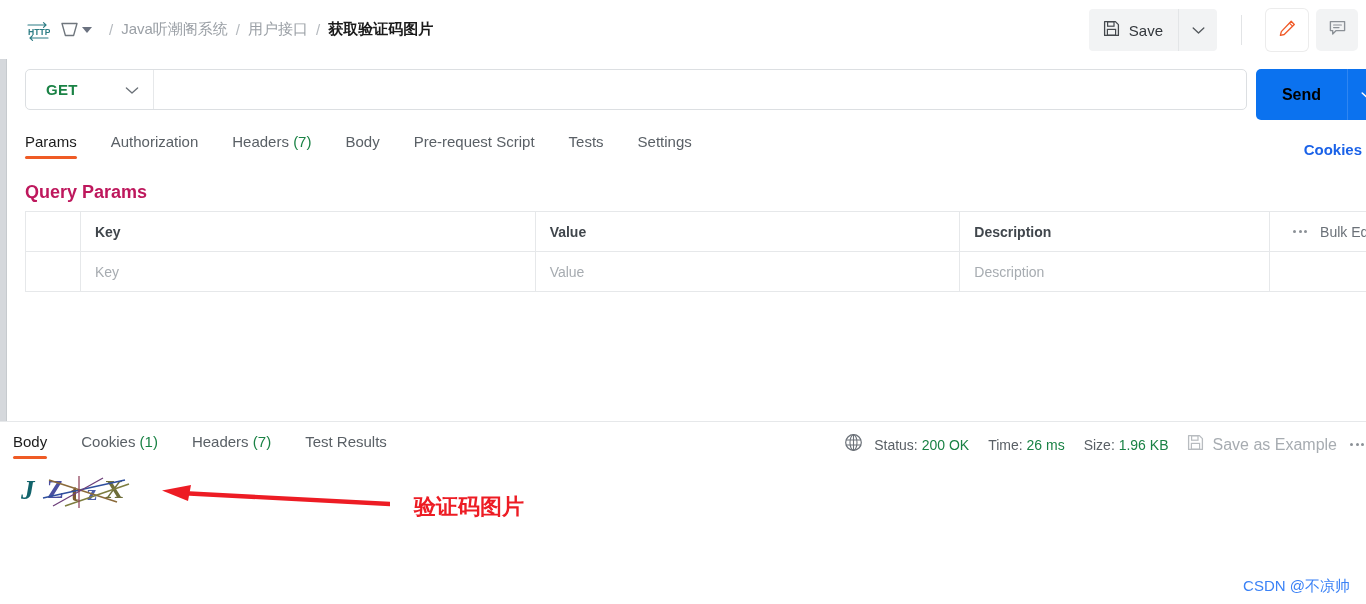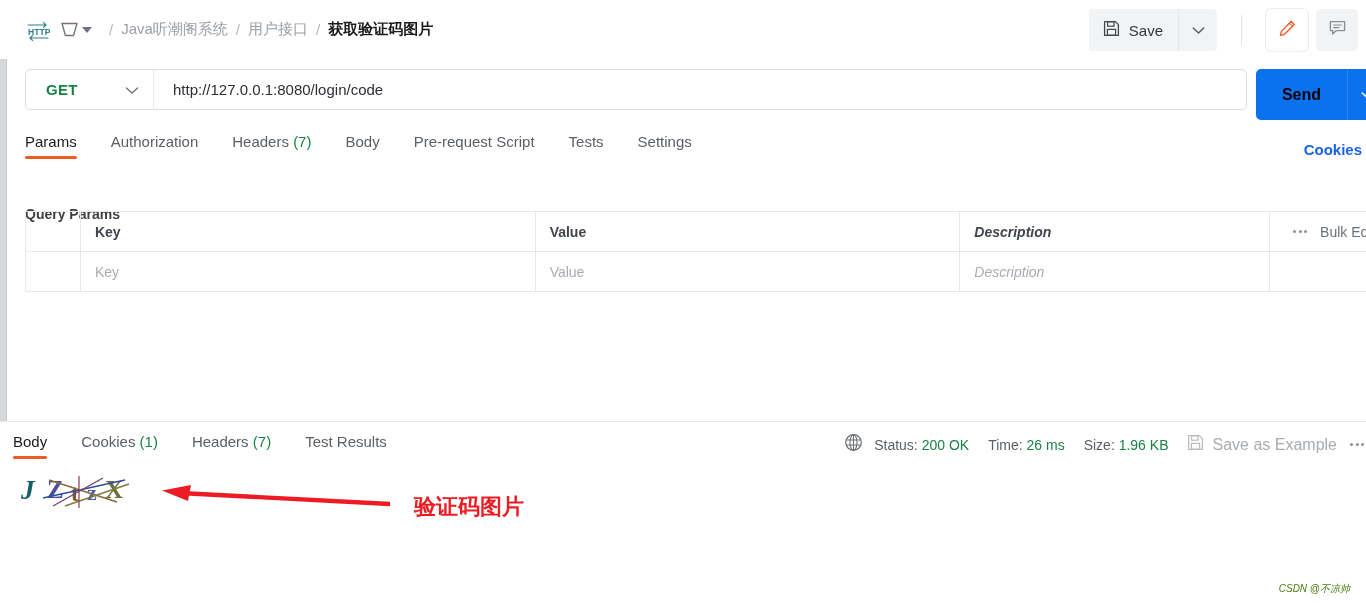--- a/index.html
+++ b/index.html
@@ -158,39 +158,39 @@
   .cnt { color: #1a8245; }
   .cookies-link {
     position: absolute; right: 0px; top: 141px;
     font-size: 15px; color: #1a62e8; font-weight: bold;
     cursor: pointer; padding-right: 4px;
   }
 
   
   .qp-title {
     position: absolute; left: 25px; top: 182px;
-    font-size: 14px; font-weight: bold; color: #404040; margin-top: 24px;
+    font-size: 18px; font-weight: bold; color: #be185d;
   }
   .qp-table {
     position: absolute; left: 25px; top: 211px;
     width: 1380px;
     border-top: 1px solid #e6e8ea;
     border-left: 1px solid #e6e8ea;
   }
   .qp-row { display: flex; height: 40px; border-bottom: 1px solid #e6e8ea; }
   .qp-cell {
     border-right: 1px solid #e6e8ea;
     display: flex; align-items: center;
     padding-left: 14px;
     font-size: 14px;
   }
   .c-check { width: 55px; padding-left: 0; }
   .c-key { width: 455px; }
   .c-val { width: 425px; }
-  .c-desc { width: 310px; font-style: italic; }
+  .c-desc { width: 310px; }
   .c-actions {
     width: 135px; border-right: none; padding-left: 0;
     display: flex; align-items: center; gap: 13px;
     padding-left: 23px;
   }
   .head-text { font-weight: bold; color: #40464c; }
   .ph-text { color: #a7acb1; }
   .dots {
     display: flex; gap: 2.5px; align-items: center;
   }
@@ -234,23 +234,22 @@
   }
   .annot-text {
     position: absolute; left: 414px; top: 492px;
     font-size: 22px; font-weight: bold; color: #ed1c24;
     white-space: nowrap;
   }
   .annot-arrow { position: absolute; left: 158px; top: 483px; }
 
   .watermark {
     position: absolute; right: 16px; bottom: 8px;
-    font-size: 10px; color: #4d7c0f;
+    font-size: 15px; color: #3b82f6;
     white-space: nowrap;
-    font-style: italic;
   }
 </style>
 </head>
 <body>
 
 <div id="app">
 
   <div class="left-strip"></div>
   <div class="left-strip-lower"></div>
 
@@ -325,21 +324,20 @@
 
   <div class="urlbar">
     <div class="method">
       <span class="method-label">GET</span>
       <span>
         <svg width="14" height="9" viewBox="0 0 14 9">
           <path d="M1.4 2 L7 7 L12.6 2" fill="none" stroke="#6b7178" stroke-width="1.35" stroke-linecap="round" stroke-linejoin="round"></path>
         </svg>
       </span>
     </div>
-    <div class="url-input" placeholder="Enter URL or paste text">http://127.0.0.1:8080/login/code</div>
   </div>
 
   <div class="send-group">
     <div class="send-btn">Send</div>
     <div class="send-caret">
       <span>
         <svg width="13" height="9" viewBox="0 0 13 9">
           <path d="M1.2 2 L6.5 7 L11.8 2" fill="none" stroke="#ffffff" stroke-width="1.5" stroke-linecap="round" stroke-linejoin="round"></path>
         </svg>
       </span>

